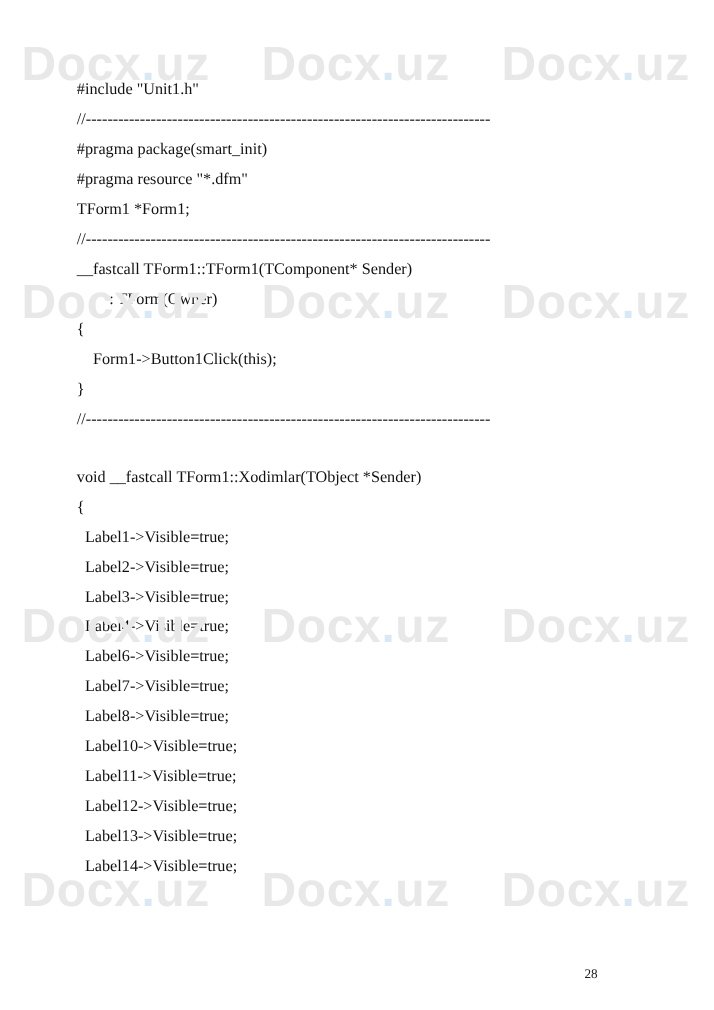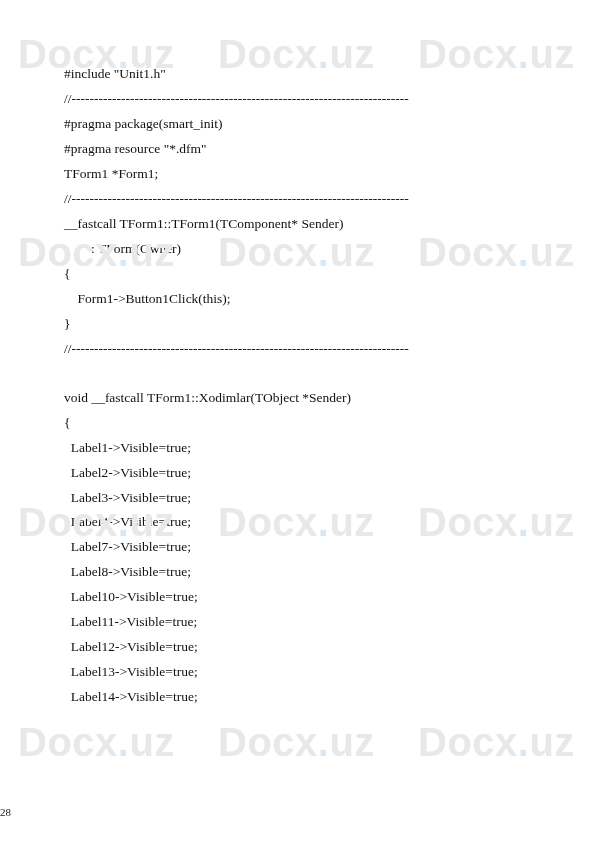--- a/index.html
+++ b/index.html
@@ -34,24 +34,25 @@
   }
   .content p {
     margin: 0;
     white-space: pre;
   }
   .blank { height: 24px; }
   .page-num {
     position: absolute;
     bottom: 24px;
     width: 486px;
-    text-align: left;
+    text-align: right;
     font-size: 11px;
     color: #222;
     font-family: "Times New Roman", Times, serif;
+    margin-left: 12px;
   }
 </style>
 </head>
 <body>
 
 <div class="content" id="code-container">
     <p>#include "Unit1.h"</p>
     <p>//---------------------------------------------------------------------------</p>
     <p>#pragma package(smart_init)</p>
     <p>#pragma resource "*.dfm"</p>
@@ -63,20 +64,21 @@
     <p>    Form1-&gt;Button1Click(this);</p>
     <p>}</p>
     <p>//---------------------------------------------------------------------------</p>
     <p class="blank">&nbsp;</p>
     <p>void __fastcall TForm1::Xodimlar(TObject *Sender)</p>
     <p>{</p>
     <p>  Label1-&gt;Visible=true;</p>
     <p>  Label2-&gt;Visible=true;</p>
     <p>  Label3-&gt;Visible=true;</p>
     <p>  Label4-&gt;Visible=true;</p>
+    <p>  Label6-&gt;Visible=true;</p>
     <p>  Label7-&gt;Visible=true;</p>
     <p>  Label8-&gt;Visible=true;</p>
     <p>  Label10-&gt;Visible=true;</p>
     <p>  Label11-&gt;Visible=true;</p>
     <p>  Label12-&gt;Visible=true;</p>
     <p>  Label13-&gt;Visible=true;</p>
     <p>  Label14-&gt;Visible=true;</p>
   </div>
 
 <div class="page-num">28</div>

